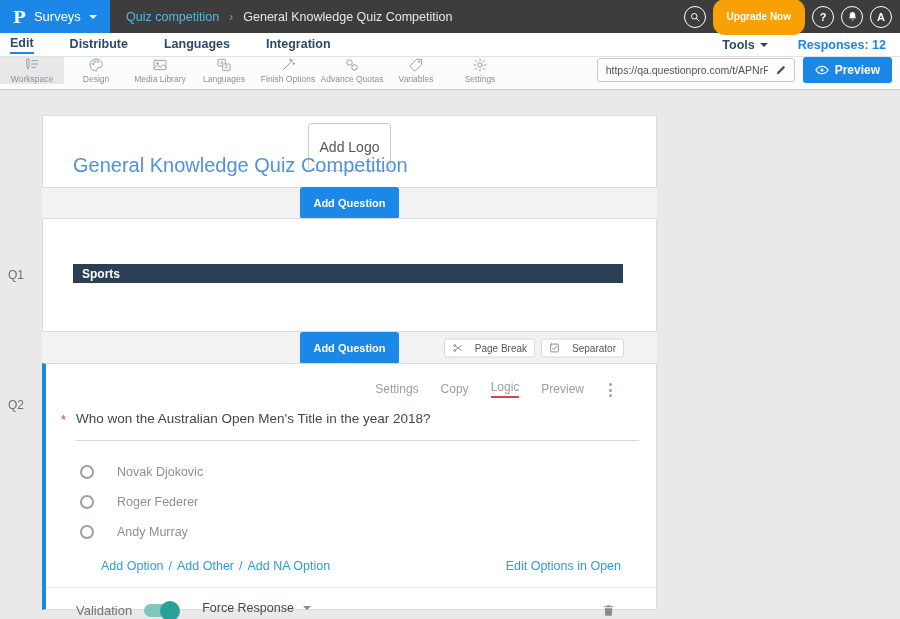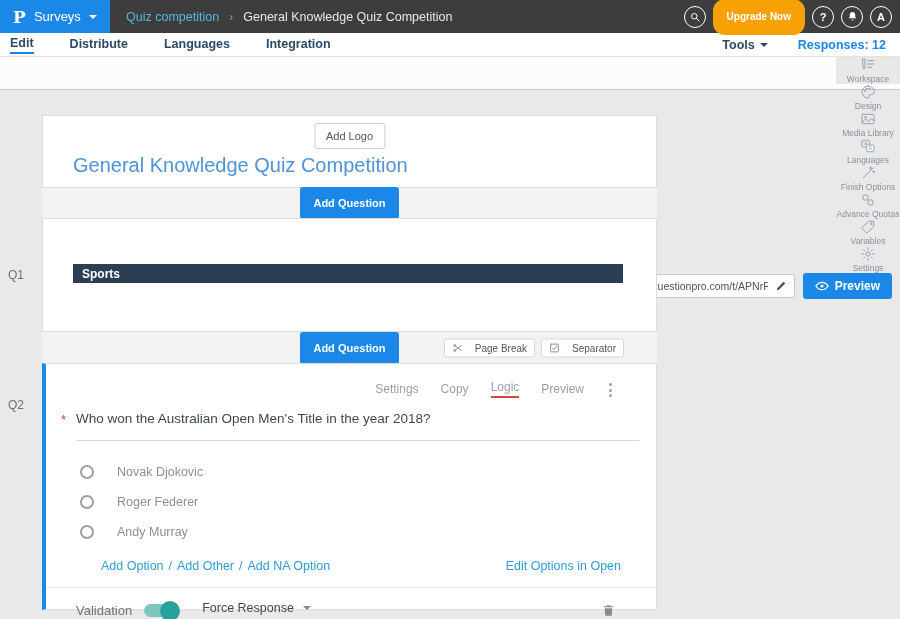--- a/index.html
+++ b/index.html
@@ -22,39 +22,39 @@
 
   
   .navrow { height:24px; background:#fff; display:flex; align-items:center; padding:0 10px; border-bottom:1px solid #e2e2e2; }
   .nav-item { font-size:12.5px; font-weight:bold; color:#2C4A66; margin-right:36px; cursor:pointer; padding-bottom:2px; }
   .nav-item.active { border-bottom:2px solid #1B87E6; }
   .nav-right { margin-left:auto; display:flex; align-items:center; gap:30px; margin-right:4px; }
   .tools { color:#2C4A66; font-weight:bold; font-size:12.5px; display:flex; align-items:center; gap:5px; cursor:pointer; }
   .responses { color:#1B87E6; font-weight:bold; font-size:12.5px; cursor:pointer; }
 
   
-  .toolbar { height:33px; background:#fcfcfc; border-bottom:1px solid #c9c9c9; display:flex; align-items:flex-end;flex-direction:column; }
+  .toolbar { height:33px; background:#fcfcfc; border-bottom:1px solid #c9c9c9; display:flex; align-items:flex-start; }
   .tool { width:64px; display:flex; flex-direction:column; align-items:center; justify-content:center; gap:1px; cursor:pointer; }
   .tool.active { background:#e8e8e8; }
   .tool svg { width:16px; height:16px; }
   .tool-label { font-size:8.5px; color:#8a919c; white-space:nowrap; }
   .tool-right { margin-left:auto; display:flex; align-items:center; gap:8px; margin-right:8px; }
   .url-box { width:198px; height:24px; border:1px solid #c9c9c9; border-radius:3px; background:#fdfdfd; display:flex; align-items:center; overflow:hidden; }
   .url-box input { border:none; outline:none; background:transparent; flex:1; font-size:10.5px; color:#4a5560; padding-left:8px; font-family:inherit; min-width:0; }
   .url-edit { width:26px; height:100%; display:flex; align-items:center; justify-content:center; cursor:pointer; flex:none; }
   .preview-btn { height:26px; padding:0 12px; background:#1B87E6; border-radius:3px; color:#fff; font-size:12px; font-weight:bold; display:flex; align-items:center; gap:6px; cursor:pointer; }
 
   
   .workspace { position:relative; height:529px; }
   .q-gutter { position:absolute; left:8px; font-size:12px; color:#6b7177; }
   .col { margin-left:42px; width:615px; padding-top:25px; }
 
   .card { background:#fff; border:1px solid #dcdcdc; }
   .header-card { height:73px; position:relative; }
-  .add-logo { position:absolute; top:7px; left:50%; transform:translateX(-50%); background:#fff; border:1px solid #ccc; border-radius:3px; font-size:11px; color:#555; padding:6px 11px; cursor:pointer; }
+  .add-logo { position:absolute; top:7px; left:50%; transform:translateX(-50%); background:#fff; border:1px solid #ccc; border-radius:3px; font-size:14px; color:#555; padding:15px 11px; cursor:pointer; }
   .survey-title { position:absolute; left:30px; top:38px; font-size:20px; color:#4F93D8; }
 
   .band { height:30px; background:#f2f2f2; display:flex; align-items:center; justify-content:center; position:relative; }
   .band2 { height:31px; }
   .add-question-btn { background:#1B87E6; color:#fff; font-size:11px; font-weight:bold; padding:10px 13px; border-radius:3px; cursor:pointer; }
   .right-btns { position:absolute; right:33px; top:50%; transform:translateY(-50%); display:flex; gap:6px; }
   .mini-btn { background:#fff; border:1px solid #d8d8d8; border-radius:3px; font-size:10px; color:#555; padding:3px 7px; display:flex; align-items:center; gap:12px; cursor:pointer; }
   .mini-btn svg { width:11px; height:11px; }
 
   .q1-card { height:114px; position:relative; }

